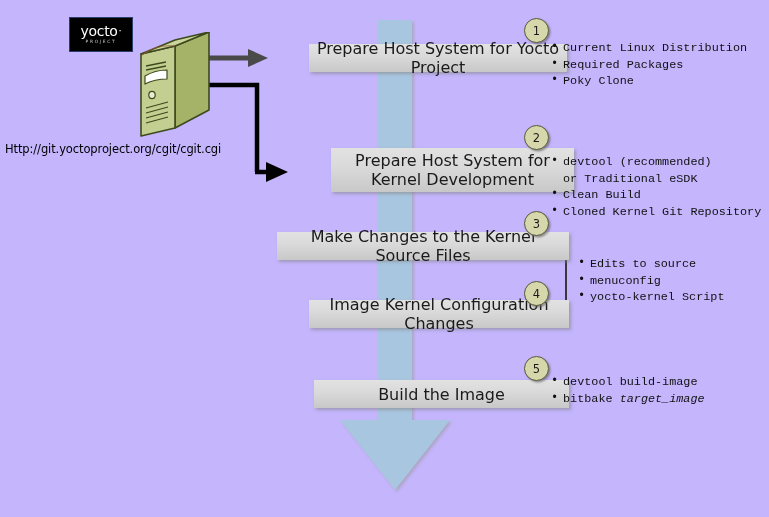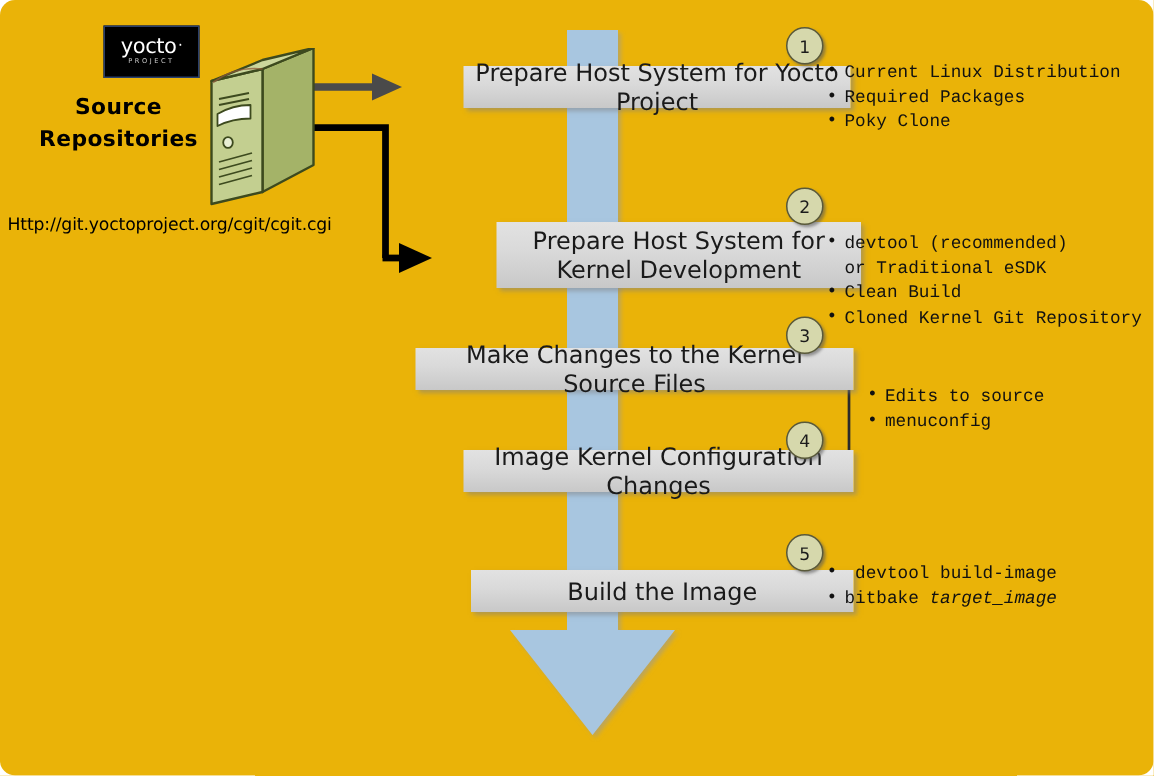--- a/index.html
+++ b/index.html
@@ -8,23 +8,22 @@
     padding: 0;
     background: #ffffff;
   }
   body {
     font-family: "DejaVu Sans", "Liberation Sans", sans-serif;
   }
   #canvas {
     position: relative;
     width: 769px;
     height: 517px;
-    background: #eab308;
+    background: #c4b5fd;
     overflow: hidden;
-    border-radius: 10px;
   }
   
   .yocto-logo {
     position: absolute;
     left: 69px;
     top: 17px;
     width: 64px;
     height: 35px;
     background: #000000;
     border: 1.5px solid #2a3f6b;
@@ -156,21 +155,21 @@
     content: "\2022";
     position: absolute;
     left: 0;
     top: -1px;
     font-size: 12px;
     color: #111111;
   }
   #list1 { left: 551px; top: 40px; }
   #list2 { left: 551px; top: 139px; }
   #list3 { left: 578px; top: 256px; }
-  #list5 { left: 551px; top: 374px; text-align: right; }
+  #list5 { left: 551px; top: 374px; }
   .ital { font-style: italic; }
   
   .connectors {
     position: absolute;
     left: 0; top: 0;
     width: 769px;
     height: 517px;
     pointer-events: none;
   }
 </style>
@@ -208,24 +207,20 @@
       <line x1="566" y1="314" x2="540" y2="314" stroke="#2b2b2b" stroke-width="1.8"></line>
       <polygon points="543,308 525,314 543,320" fill="#2b2b2b"></polygon>
     </g>
   </svg>
 
   <div class="yocto-logo">
     <div class="yocto-word"><span>yocto</span><span class="dot">·</span></div>
     <div class="yocto-sub">PROJECT</div>
   </div>
 
-  <div class="src-label">
-    <div>Source</div>
-    <div>Repositories</div>
-  </div>
   <div class="src-url">Http://git.yoctoproject.org/cgit/cgit.cgi</div>
 
   <svg class="server" viewBox="0 0 80 108" xmlns="http://www.w3.org/2000/svg">
 
     <polygon points="42,14 76,0 76,78 42,96" fill="#a4b368" stroke="#3d4a1e" stroke-width="1.6" stroke-linejoin="round"></polygon>
 
     <polygon points="8,22 42,14 42,96 8,104" fill="#c3cf90" stroke="#3d4a1e" stroke-width="1.6" stroke-linejoin="round"></polygon>
 
     <polygon points="8,22 42,8 76,0 42,14" fill="#cbd69c" stroke="#3d4a1e" stroke-width="1.6" stroke-linejoin="round"></polygon>
 
@@ -264,20 +259,21 @@
 
   <ul class="blist" id="list2">
     <li class="wrap">devtool (recommended) or Traditional eSDK</li>
     <li>Clean Build</li>
     <li>Cloned Kernel Git Repository</li>
   </ul>
 
   <ul class="blist" id="list3">
     <li>Edits to source</li>
     <li>menuconfig</li>
+    <li>yocto-kernel Script</li>
   </ul>
 
   <ul class="blist" id="list5">
     <li><span>devtool build-image</span></li>
     <li><span>bitbake </span><span class="ital">target_image</span></li>
   </ul>
 
 </div>
 
 </body></html>

